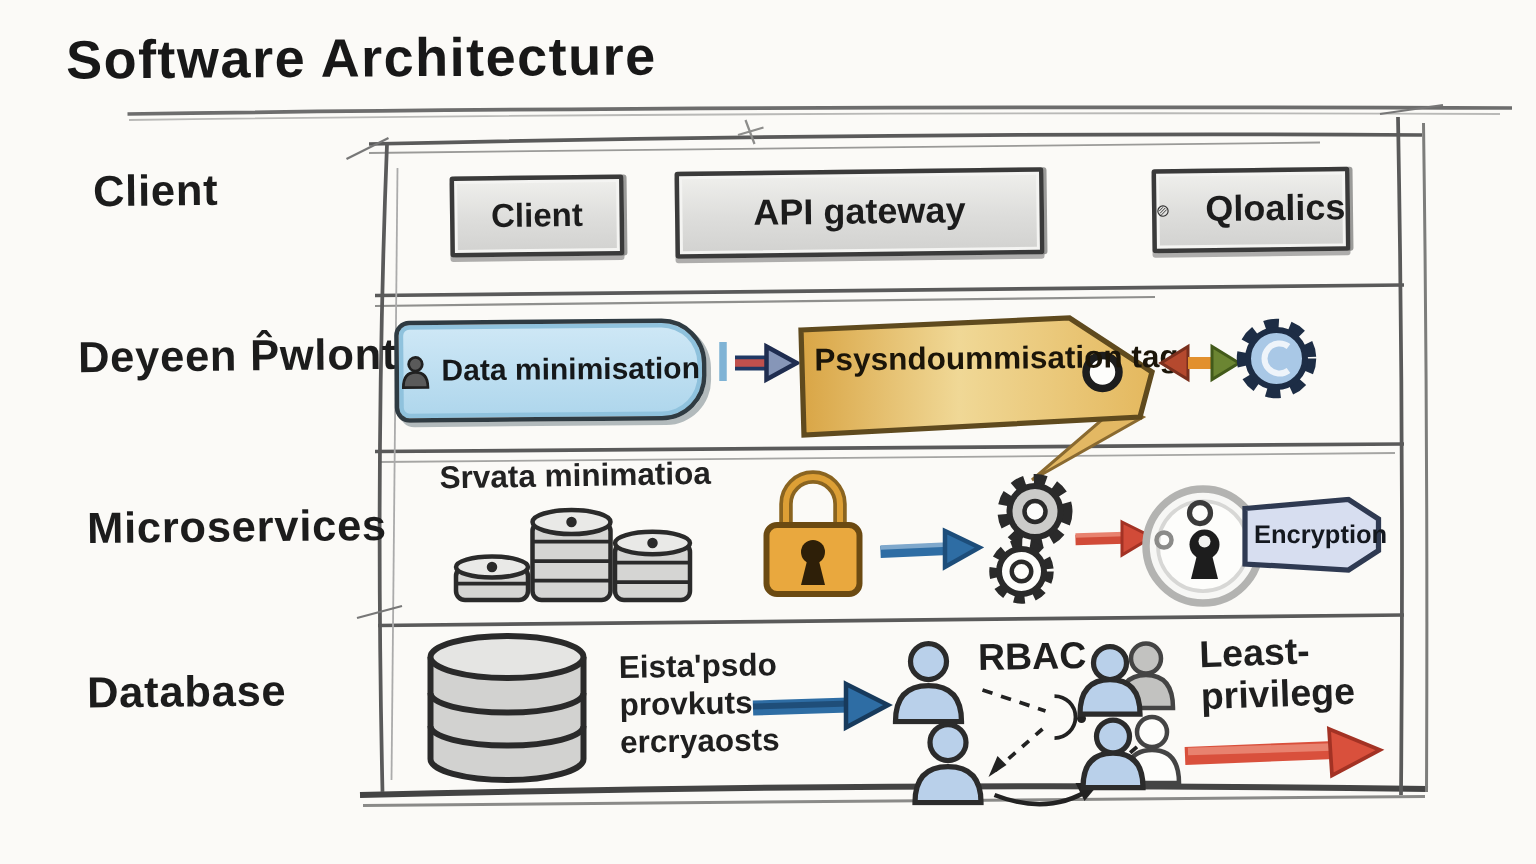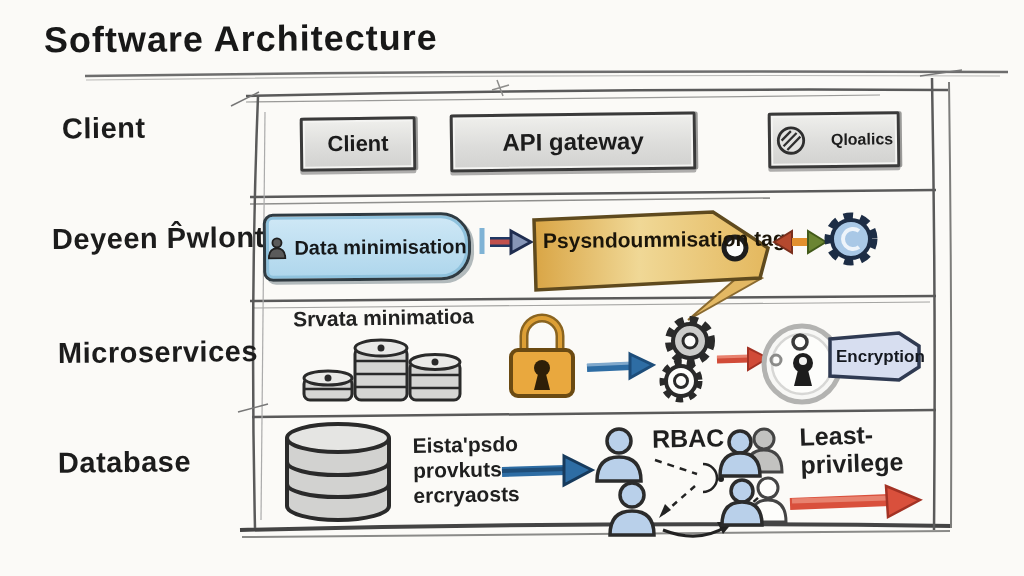--- a/index.html
+++ b/index.html
@@ -90,21 +90,21 @@
     <span class="boxtext" style="font-size:22px;">Client</span>
   </div>
   <div class="gbox" style="left:450px;top:113px;width:240px;height:52px;">
     <span class="boxtext">API gateway</span>
   </div>
   <div class="gbox" style="left:768px;top:112px;width:126px;height:50px;">
     <svg width="32" height="32" viewBox="0 0 34 34">
       <circle cx="17" cy="17" r="13.5" fill="#e2e2e0" stroke="#2f2f2f" stroke-width="3"></circle>
       <path d="M9,23 L23,9 M13,27 L27,13 M7,17 L17,7" stroke="#2f2f2f" stroke-width="2.4" fill="none"></path>
     </svg>
-    <span class="boxtext" style="font-size:16px;margin-left:16px;">Qloalics</span>
+    <span class="boxtext" style="font-size:24px;margin-left:16px;">Qloalics</span>
   </div>
 
   <div id="box-datamin">
     <svg width="20" height="25" viewBox="0 0 22 26">
       <circle cx="11" cy="7" r="5" fill="#5a5a5a" stroke="#202020" stroke-width="2"></circle>
       <path d="M2,24 Q2,13 11,13 Q20,13 20,24 Z" fill="#5a5a5a" stroke="#202020" stroke-width="2"></path>
     </svg>
     <span class="boxtext">Data minimisation</span>
   </div>
 

